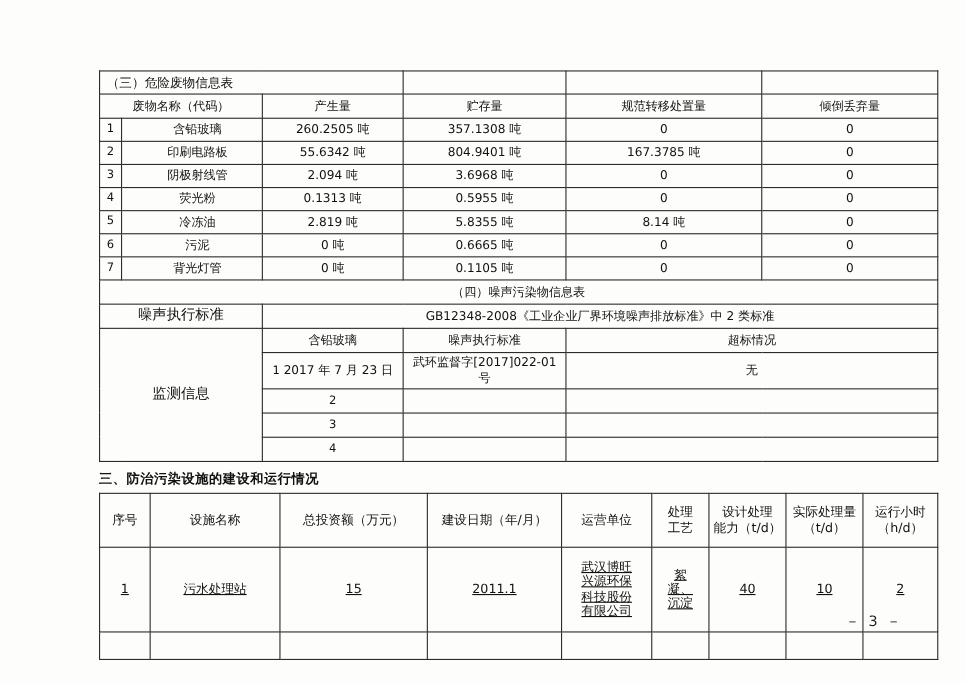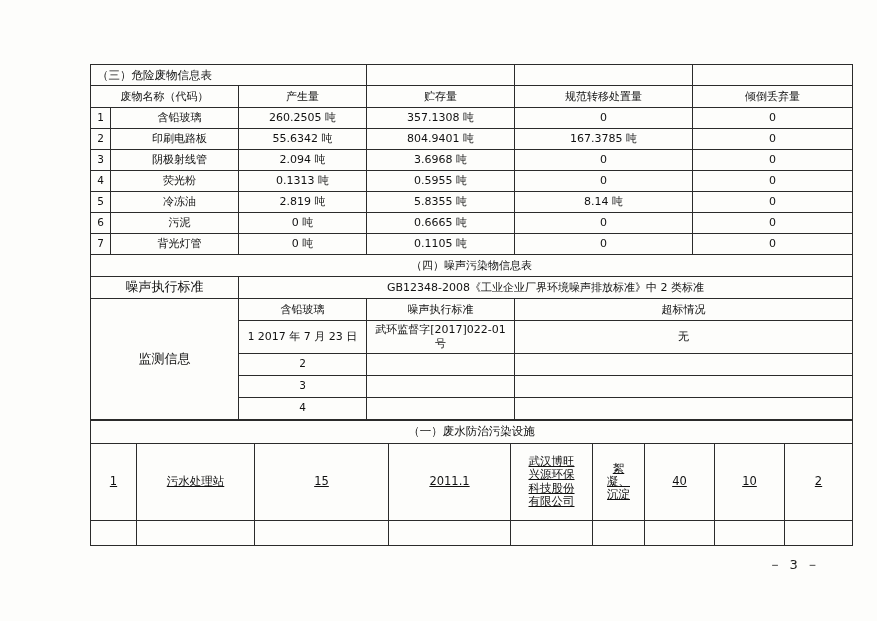--- a/index.html
+++ b/index.html
@@ -207,36 +207,49 @@
           <td colspan="2"></td>
         </tr>
         <tr class="hdr-row">
           <td><span class="idx">4</span></td>
           <td></td>
           <td colspan="2"></td>
         </tr>
       </tbody>
     </table>
 
+    <div class="sec-title">三、防治污染设施的建设和运行情况</div>
 
     <table class="tbl-fac">
       <colgroup>
         <col style="width:46px">
         <col style="width:118px">
         <col style="width:134px">
         <col style="width:122px">
         <col style="width:82px">
         <col style="width:52px">
         <col style="width:70px">
         <col style="width:70px">
         <col style="width:68px">
       </colgroup>
       <tbody>
-        <tr>
-          <td colspan="9" style="height:18px">（一）废水防治污染设施</td>
+        <tr class="head">
+          <td>序号</td>
+          <td>设施名称</td>
+          <td>总投资额（万元）</td>
+          <td>建设日期（年/月）</td>
+          <td>运营单位</td>
+          <td class="nowrapbox">处理
+工艺</td>
+          <td class="nowrapbox">设计处理
+能力（t/d）</td>
+          <td class="nowrapbox">实际处理量
+（t/d）</td>
+          <td class="nowrapbox">运行小时
+（h/d）</td>
         </tr>
         <tr class="body">
           <td>1</td>
           <td>污水处理站</td>
           <td>15</td>
           <td>2011.1</td>
           <td class="small2 multiline" style="padding:0 12px">武汉博旺兴源环保科技股份有限公司</td>
           <td class="small2 multiline" style="padding:0 10px">絮凝、沉淀</td>
           <td>40</td>
           <td>10</td>

